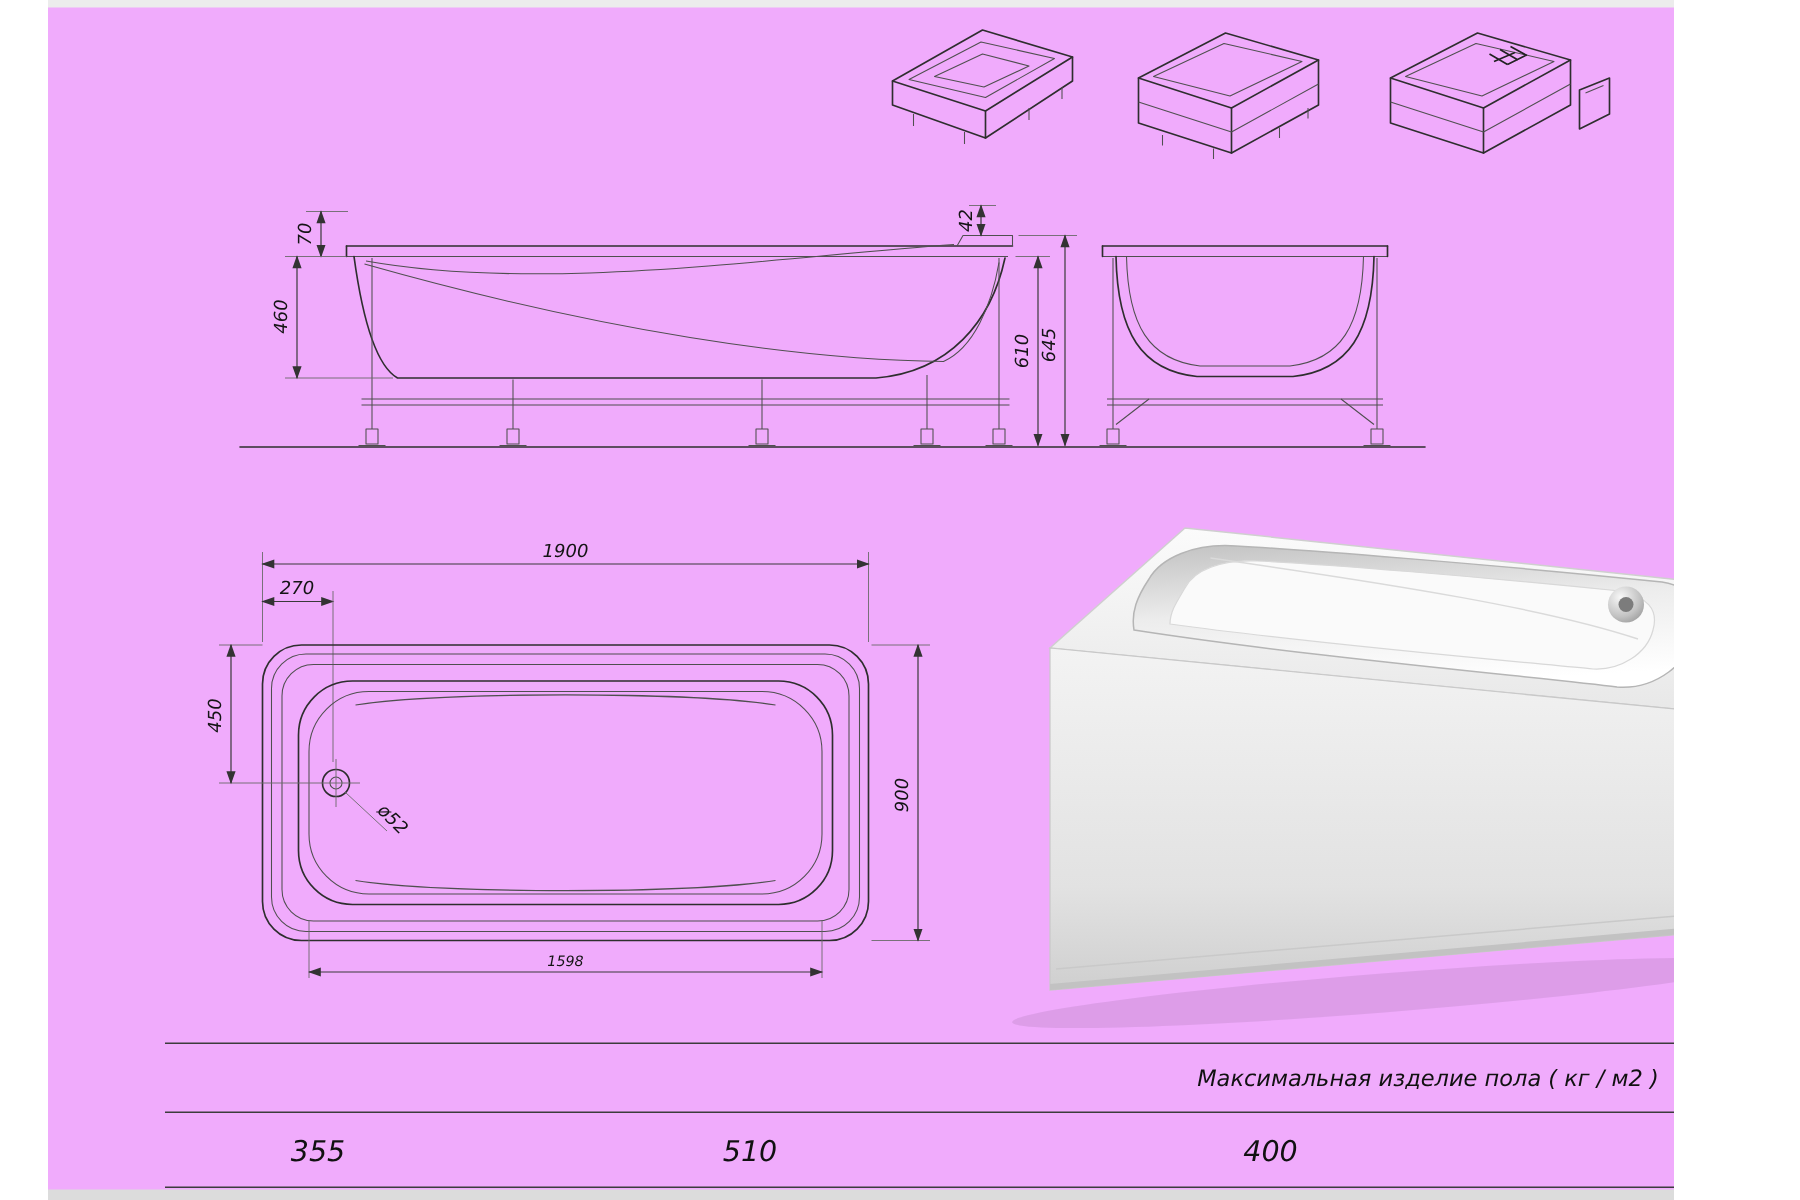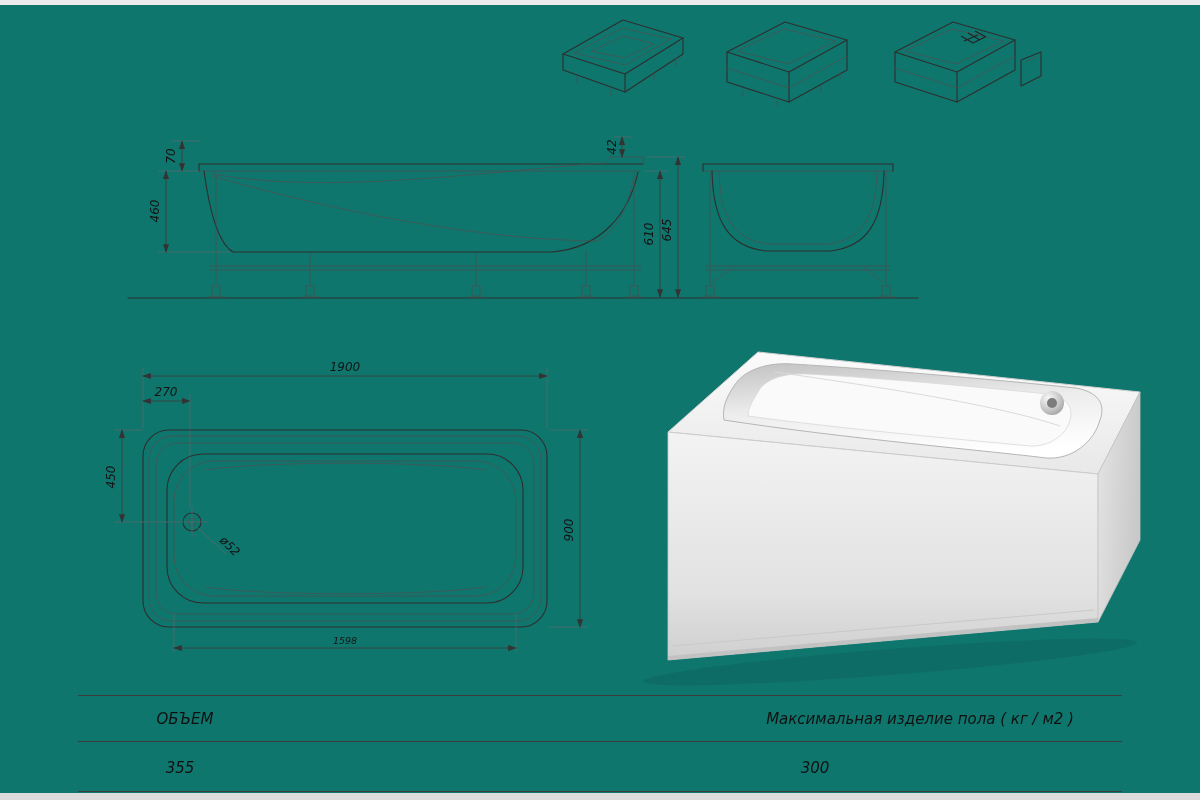--- a/index.html
+++ b/index.html
@@ -1,32 +1,32 @@
 <!DOCTYPE html>
 <html><head>
 <meta charset="utf-8">
 <style>
   html,body{margin:0;padding:0;background:#ffffff;}
-  #page{position:relative;width:1200px;height:800px;background:#0f766e;overflow:hidden;
-        font-family:"DejaVu Sans",sans-serif;}
+  #page{position:relative;width:1084px;height:800px;background:#f0abfc;overflow:hidden;
+        font-family:"DejaVu Sans",sans-serif;margin-left:32px;}
   .edge{position:absolute;left:0;width:1200px;}
   #edge-top{top:0;height:5px;background:#ececec;}
   #edge-bottom{top:793px;height:7px;background:#dcdcdc;}
   svg#drawing{position:absolute;top:0;left:0;}
   .ln{stroke:#2e2e2e;stroke-width:1.1;fill:none;stroke-linecap:round;stroke-linejoin:round;}
   .ln2{stroke:#4f4f4f;stroke-width:0.7;fill:none;stroke-linejoin:round;}
   .scr{stroke:#222;stroke-width:1.1;fill:none;}
   .dim{stroke:#3a3a3a;stroke-width:0.8;fill:none;}
   .ext{stroke:#6a6a6a;stroke-width:0.6;fill:none;}
   .dimtxt{font:italic 12px "DejaVu Sans",sans-serif;fill:#141414;}
   .dimtxt.sm{font-size:9.5px;}
   .tbl-line{position:absolute;left:78px;width:1044px;height:0;border-top:1px solid #3c3c3c;}
   .cell{position:absolute;text-align:center;color:#111;font-style:italic;line-height:28px;height:28px;}
   .hdr{font-size:15px;}
-  .val{font-size:15px;font-style:italic;}
+  .val{font-size:19px;font-style:italic;}
 </style>
 </head>
 <body>
 
 <div id="page">
 
   <div id="edge-top" class="edge"></div>
 
   <svg id="drawing" width="1200" height="800" viewBox="0 0 1200 800">
     <defs>
@@ -202,20 +202,20 @@
       <path d="M775,372 C900,390 1000,406 1060,426" stroke="#dadada" stroke-width="1" fill="none"></path>
       <circle cx="1052" cy="403" r="12" fill="url(#gChrome)"></circle>
       <circle cx="1052" cy="403" r="5" fill="#7c7c7c"></circle>
     </g>
   </svg>
 
   <div class="tbl-line" style="top:695px"></div>
   <div class="tbl-line" style="top:741px"></div>
   <div class="tbl-line" style="top:791px"></div>
 
-  <div class="cell hdr" style="left:85px;width:200px;top:705px">ОБЪЕМ</div>
   <div class="cell hdr" style="left:710px;width:420px;top:705px">Максимальная изделие пола ( кг / м2 )</div>
 
   <div class="cell val" style="left:80px;width:200px;top:754px">355</div>
-  <div class="cell val" style="left:605px;width:420px;top:754px">300</div>
+  <div class="cell val" style="left:258px;width:420px;top:754px">510</div>
+  <div class="cell val" style="left:605px;width:420px;top:754px">400</div>
 
   <div id="edge-bottom" class="edge"></div>
 </div>
 
 </body></html>

